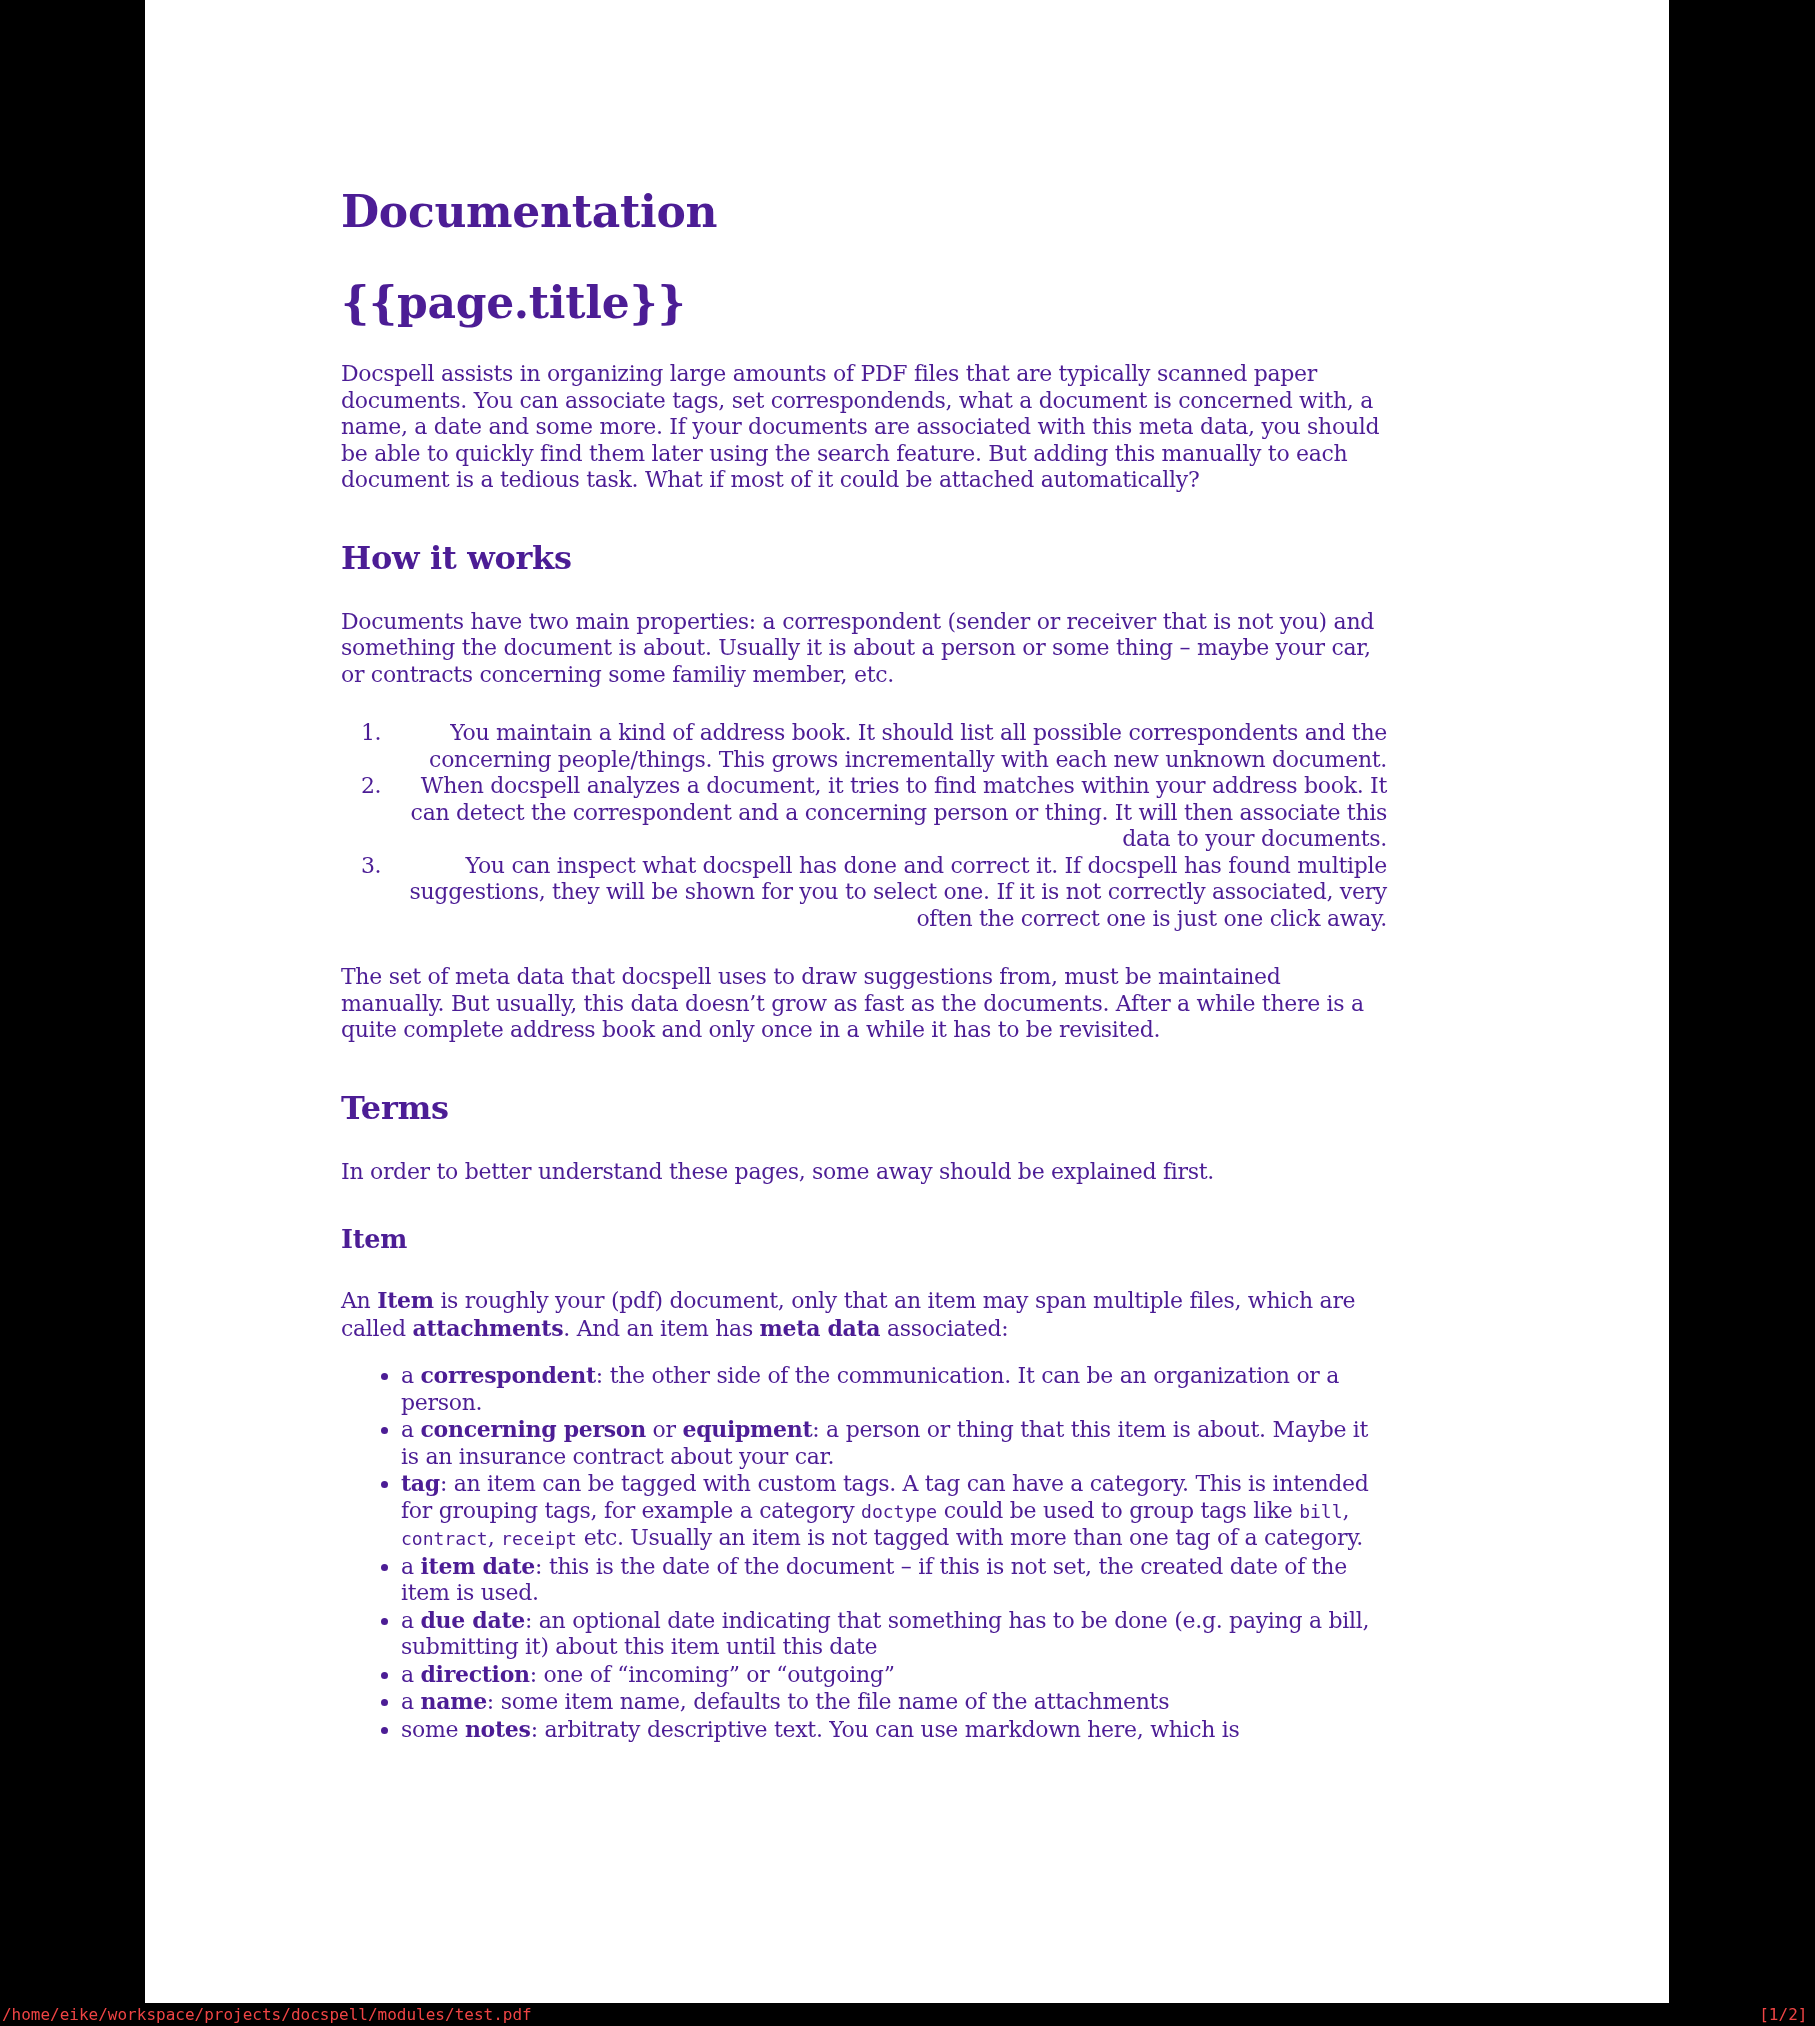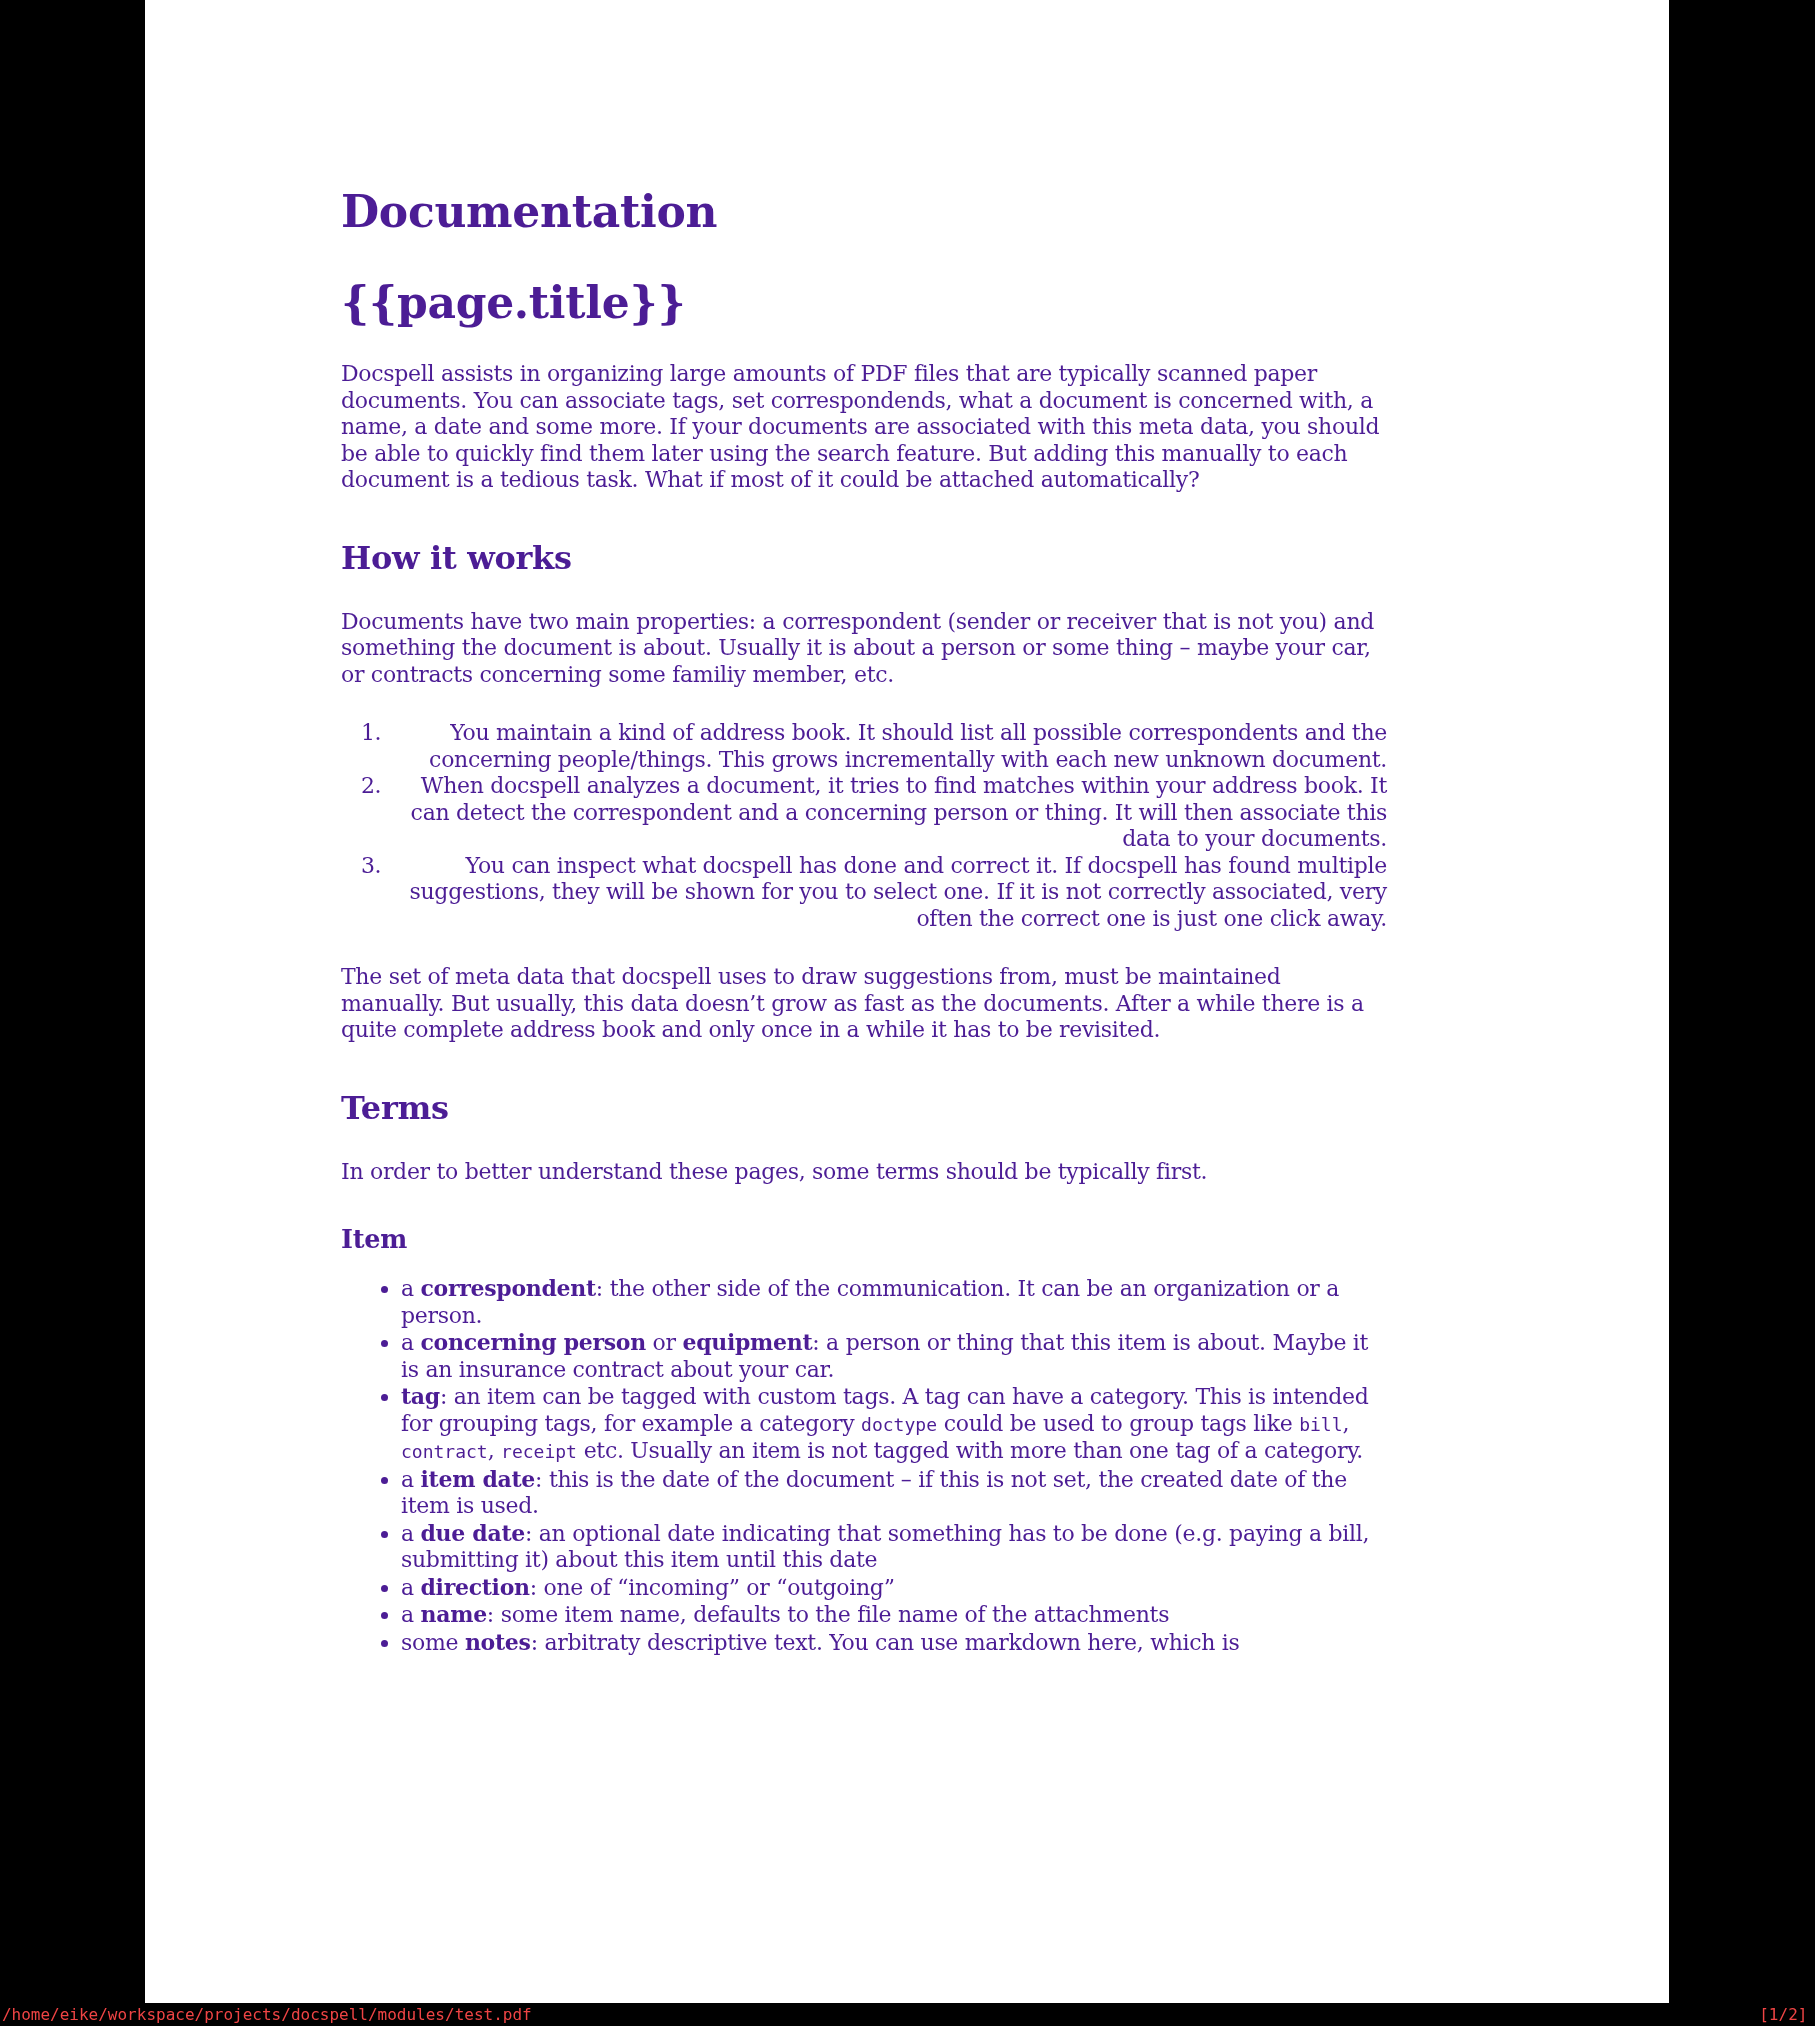--- a/index.html
+++ b/index.html
@@ -58,22 +58,23 @@
         <p>Docspell assists in organizing large amounts of PDF files that are typically scanned paper documents. You can associate tags, set correspondends, what a document is concerned with, a name, a date and some more. If your documents are associated with this meta data, you should be able to quickly find them later using the search feature. But adding this manually to each document is a tedious task. What if most of it could be attached automatically?</p>
         <h2>How it works</h2>
         <p>Documents have two main properties: a correspondent (sender or receiver that is not you) and something the document is about. Usually it is about a person or some thing – maybe your car, or contracts concerning some familiy member, etc.</p>
         <ol>
           <li><span>You maintain a kind of address book. It should list all possible correspondents and the concerning people/things. This grows incrementally with each new unknown document.</span></li>
           <li><span>When docspell analyzes a document, it tries to find matches within your address book. It can detect the correspondent and a concerning person or thing. It will then associate this data to your documents.</span></li>
           <li><span>You can inspect what docspell has done and correct it. If docspell has found multiple suggestions, they will be shown for you to select one. If it is not correctly associated, very often the correct one is just one click away.</span></li>
         </ol>
         <p>The set of meta data that docspell uses to draw suggestions from, must be maintained manually. But usually, this data doesn’t grow as fast as the documents. After a while there is a quite complete address book and only once in a while it has to be revisited.</p>
         <h2>Terms</h2>
-        <p>In order to better understand these pages, some terms should be typically first.</p>
+        <p>In order to better understand these pages, some away should be explained first.</p>
         <h3>Item</h3>
+        <p><span>An </span><span class="seg-b">Item</span><span> is roughly your (pdf) document, only that an item may span multiple files, which are called </span><span class="seg-b">attachments</span><span>. And an item has </span><span class="seg-b">meta data</span><span> associated:</span></p>
         <ul>
           <li><span>a </span><span class="seg-b">correspondent</span><span>: the other side of the communication. It can be an organization or a person.</span></li>
           <li><span>a </span><span class="seg-b">concerning person</span><span> or </span><span class="seg-b">equipment</span><span>: a person or thing that this item is about. Maybe it is an insurance contract about your car.</span></li>
           <li><span class="seg-b">tag</span><span>: an item can be tagged with custom tags. A tag can have a </span><span class="seg-i">category</span><span>. This is intended for grouping tags, for example a category </span><span class="seg-c">doctype</span><span> could be used to group tags like </span><span class="seg-c">bill</span><span>, </span><span class="seg-c">contract</span><span>, </span><span class="seg-c">receipt</span><span> etc. Usually an item is not tagged with more than one tag of a category.</span></li>
           <li><span>a </span><span class="seg-b">item date</span><span>: this is the date of the document – if this is not set, the created date of the item is used.</span></li>
           <li><span>a </span><span class="seg-b">due date</span><span>: an optional date indicating that something has to be done (e.g. paying a bill, submitting it) about this item until this date</span></li>
           <li><span>a </span><span class="seg-b">direction</span><span>: one of “incoming” or “outgoing”</span></li>
           <li><span>a </span><span class="seg-b">name</span><span>: some item name, defaults to the file name of the attachments</span></li>
           <li><span>some </span><span class="seg-b">notes</span><span>: arbitraty descriptive text. You can use markdown here, which is</span></li>
         </ul>

